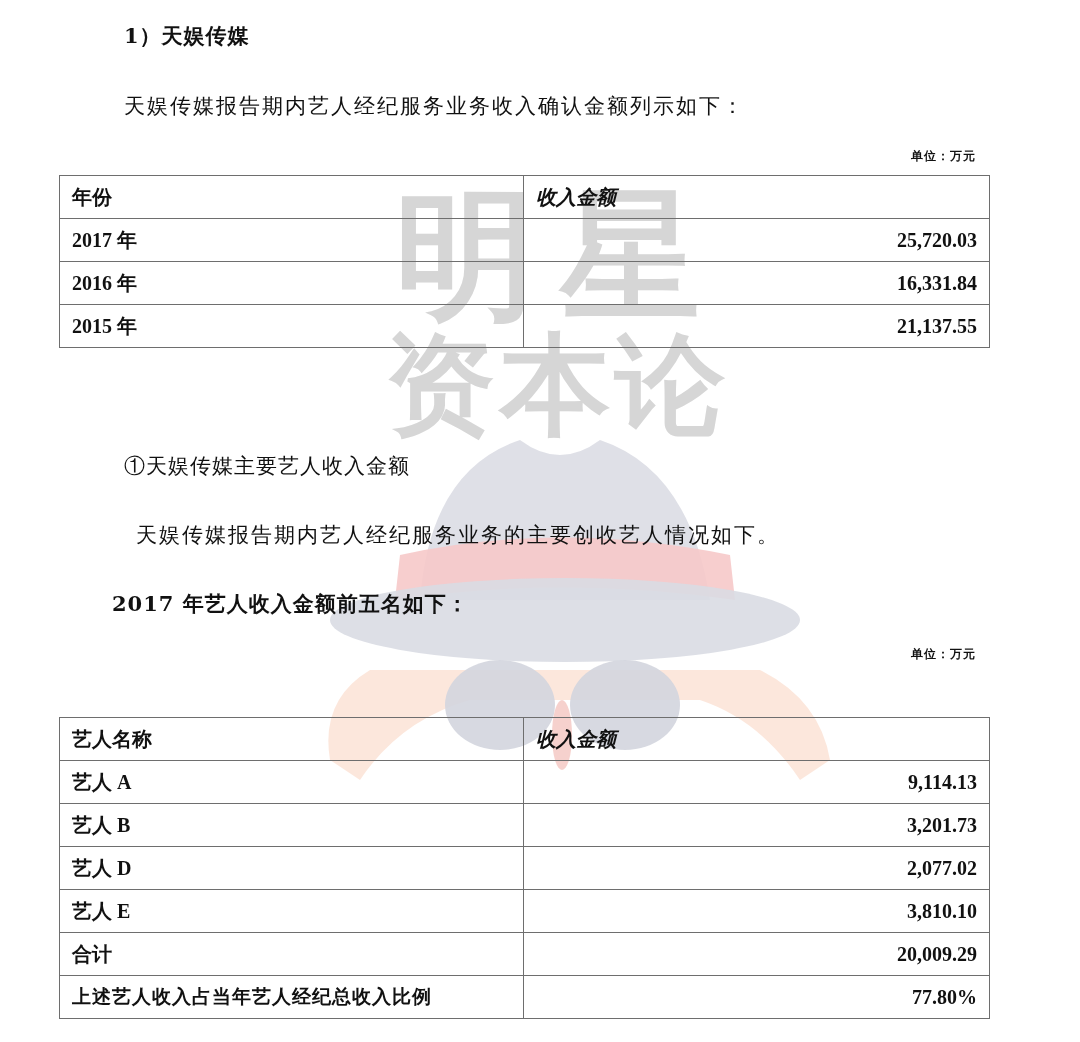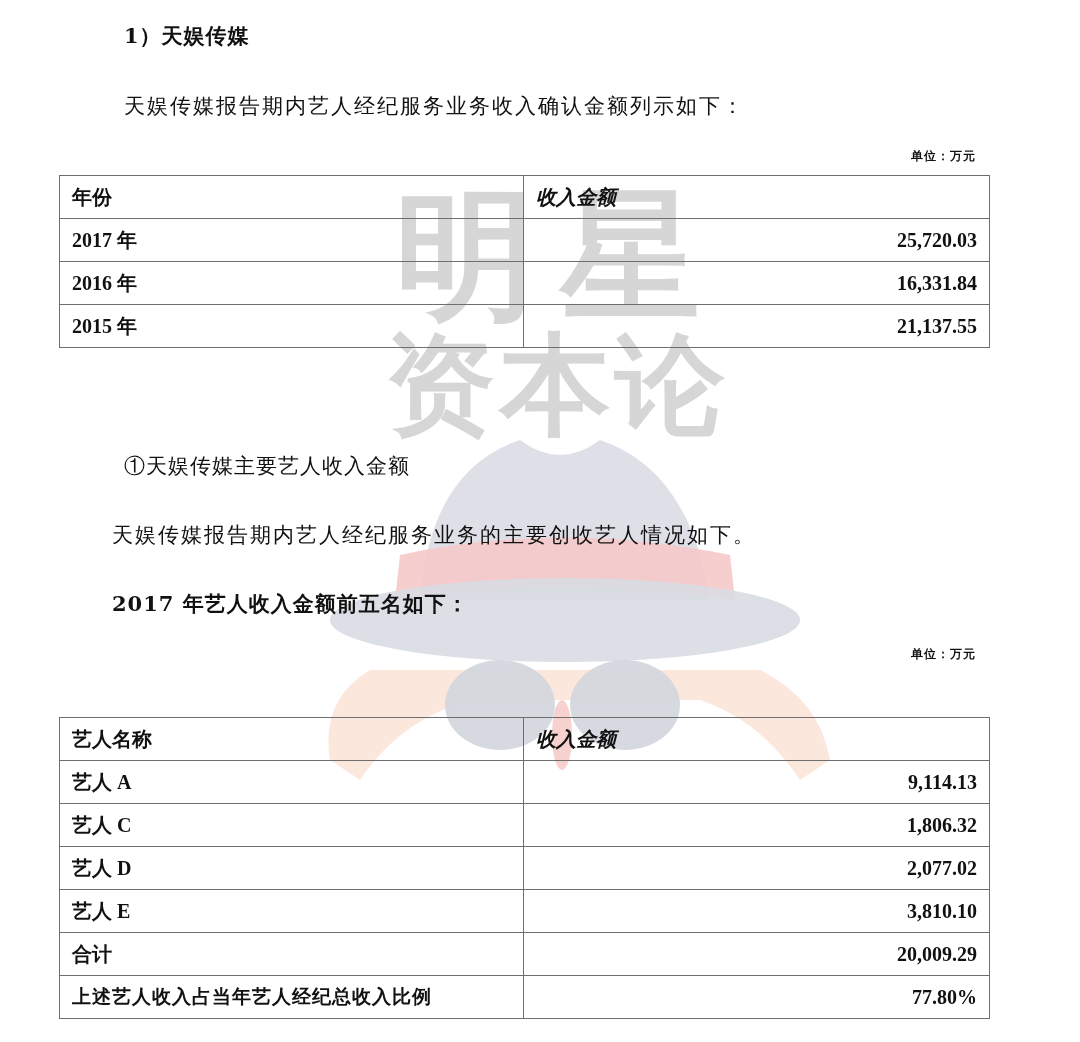--- a/index.html
+++ b/index.html
@@ -131,38 +131,38 @@
         <td class="col-right num">16,331.84</td>
       </tr>
       <tr>
         <td class="col-left num">2015 年</td>
         <td class="col-right num">21,137.55</td>
       </tr>
     </tbody>
       </table>
 
     <div class="para" style="left:124px; top:452px; letter-spacing:1px;">①天娱传媒主要艺人收入金额</div>
-    <div class="para" style="left:112px; top:521px;">天娱传媒报告期内艺人经纪服务业务的主要创收艺人情况如下。</div>
+    <div class="para" style="left:136px; top:521px;">天娱传媒报告期内艺人经纪服务业务的主要创收艺人情况如下。</div>
     <div class="heading" style="left:112px; top:590px;">2017 年艺人收入金额前五名如下：</div>
 
     <div class="unit" style="top:646px;">单位：万元</div>
 
     <table class="data" style="top:673px;margin-top:44px;">
       <tbody>
           <tr>
         <th class="col-left">艺人名称</th>
         <th class="col-right">收入金额</th>
       </tr>
       <tr>
         <td class="col-left num">艺人 A</td>
         <td class="col-right num">9,114.13</td>
       </tr>
       <tr>
-        <td class="col-left num">艺人 C</td>
-        <td class="col-right num">1,806.32</td>
+        <td class="col-left num">艺人 B</td>
+        <td class="col-right num">3,201.73</td>
       </tr>
       <tr>
         <td class="col-left num">艺人 D</td>
         <td class="col-right num">2,077.02</td>
       </tr>
       <tr>
         <td class="col-left num">艺人 E</td>
         <td class="col-right num">3,810.10</td>
       </tr>
       <tr>

